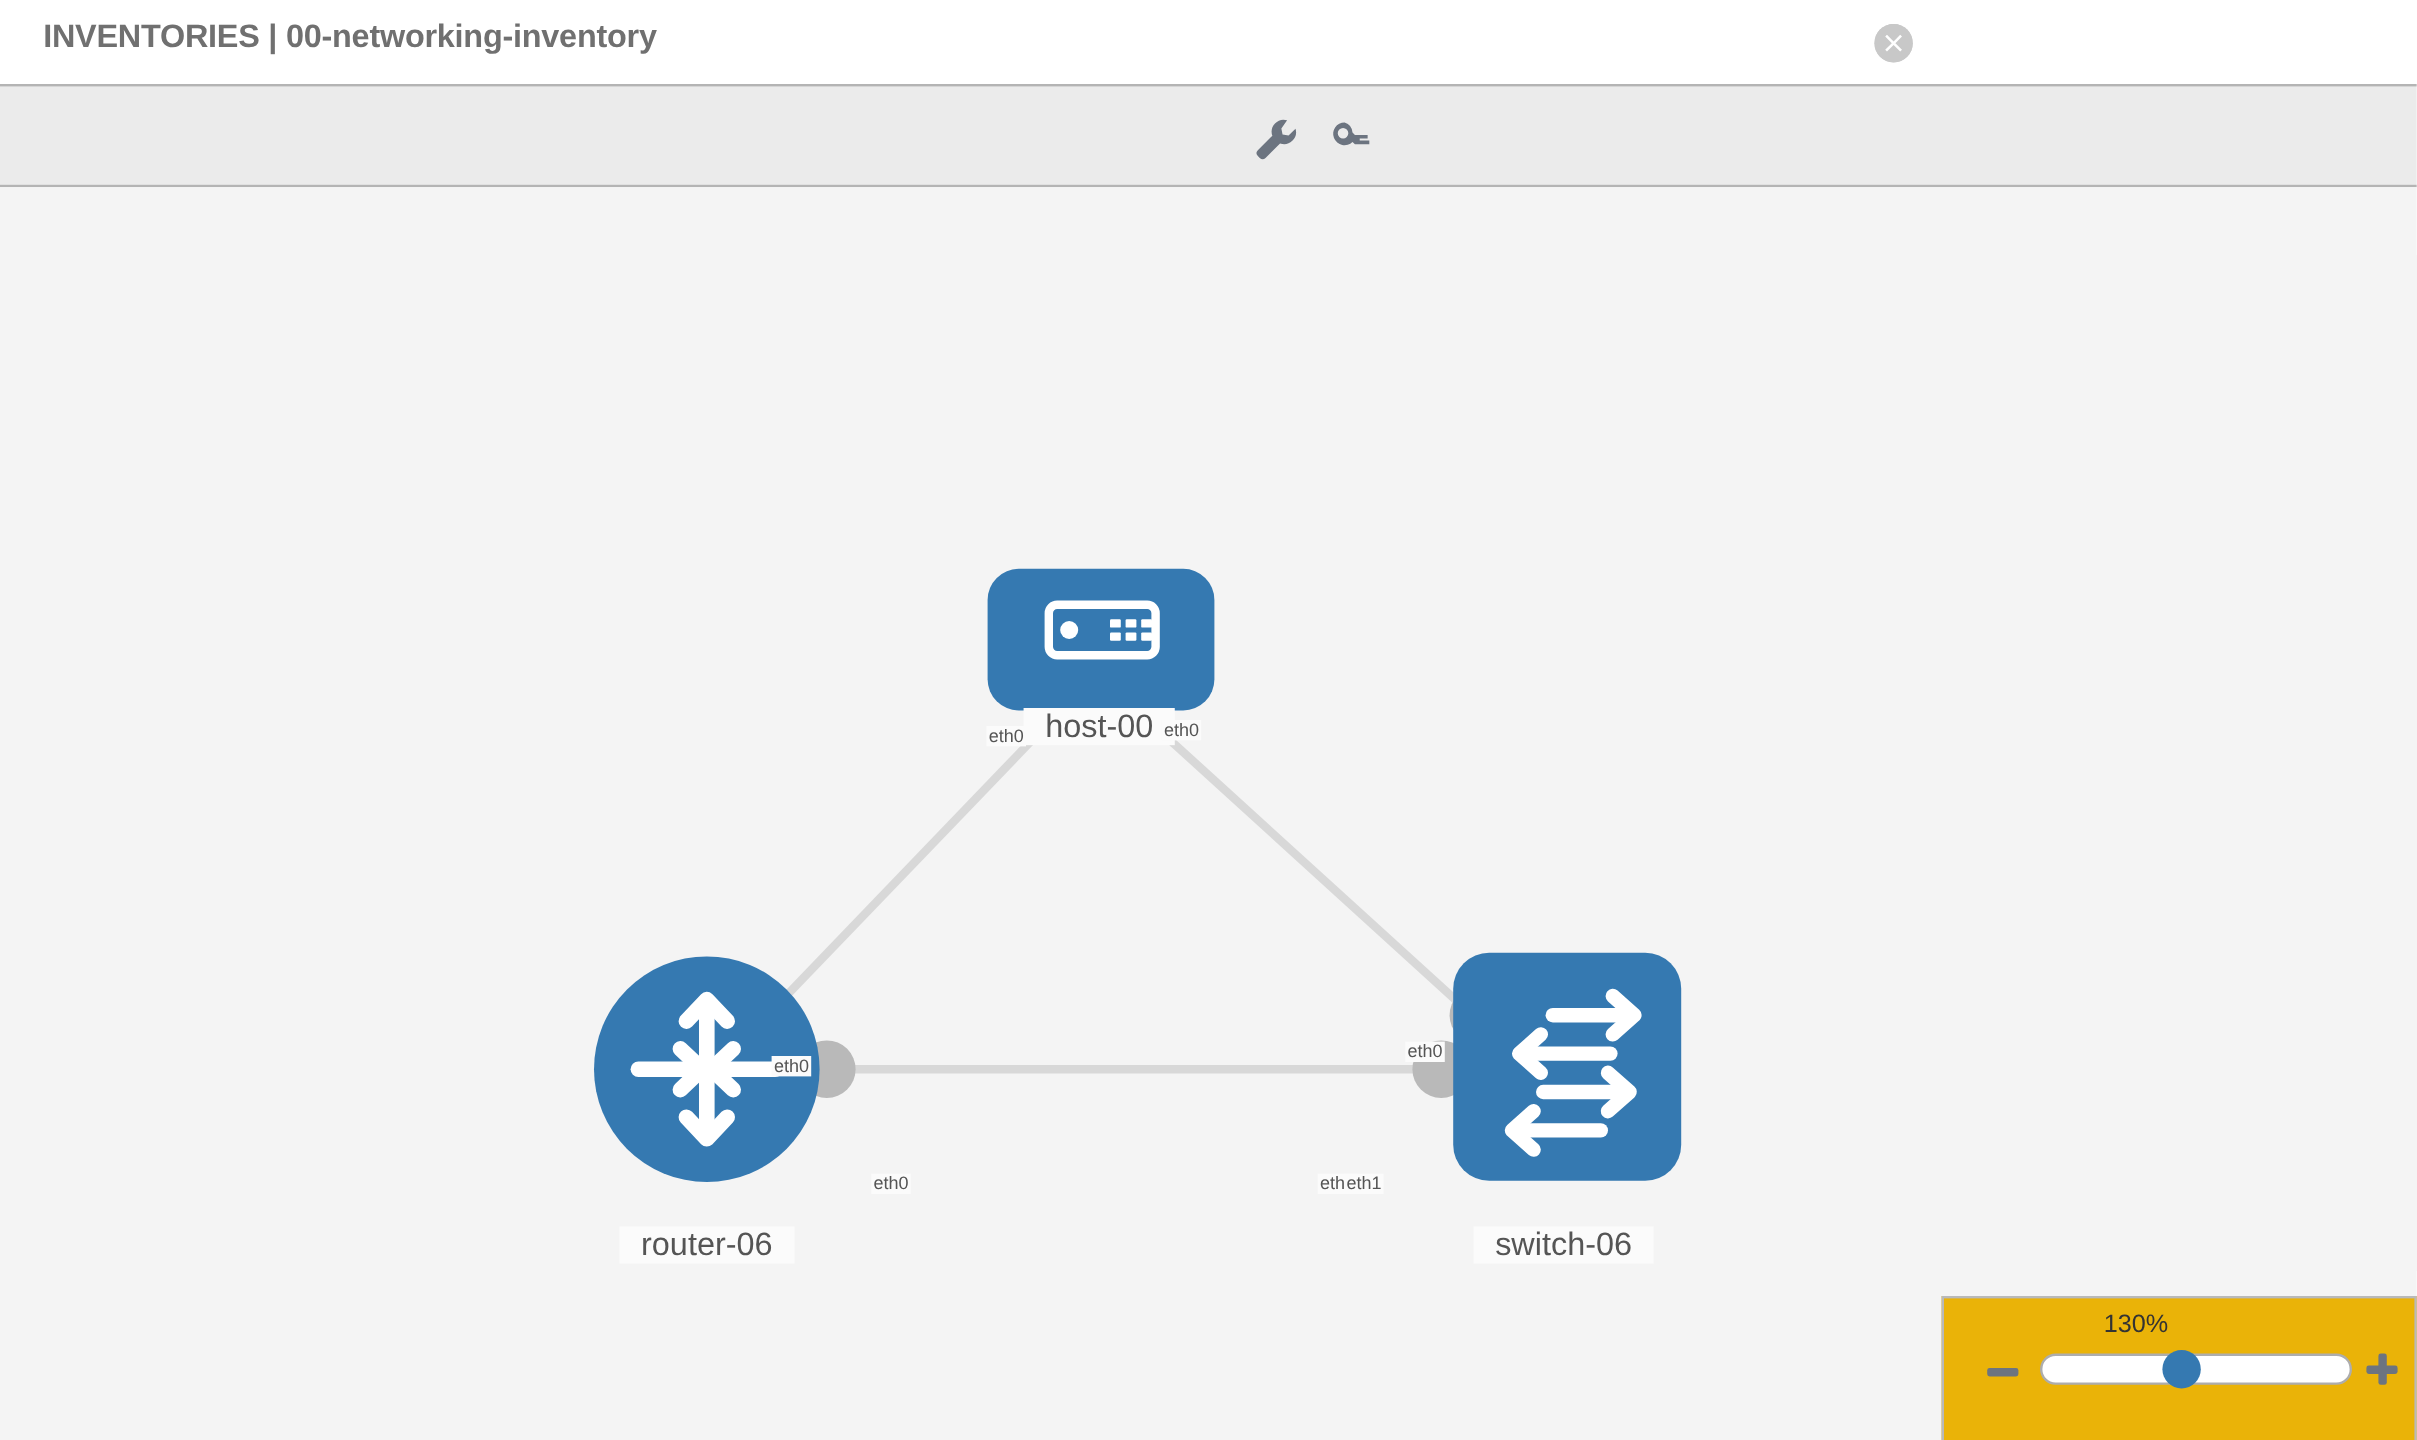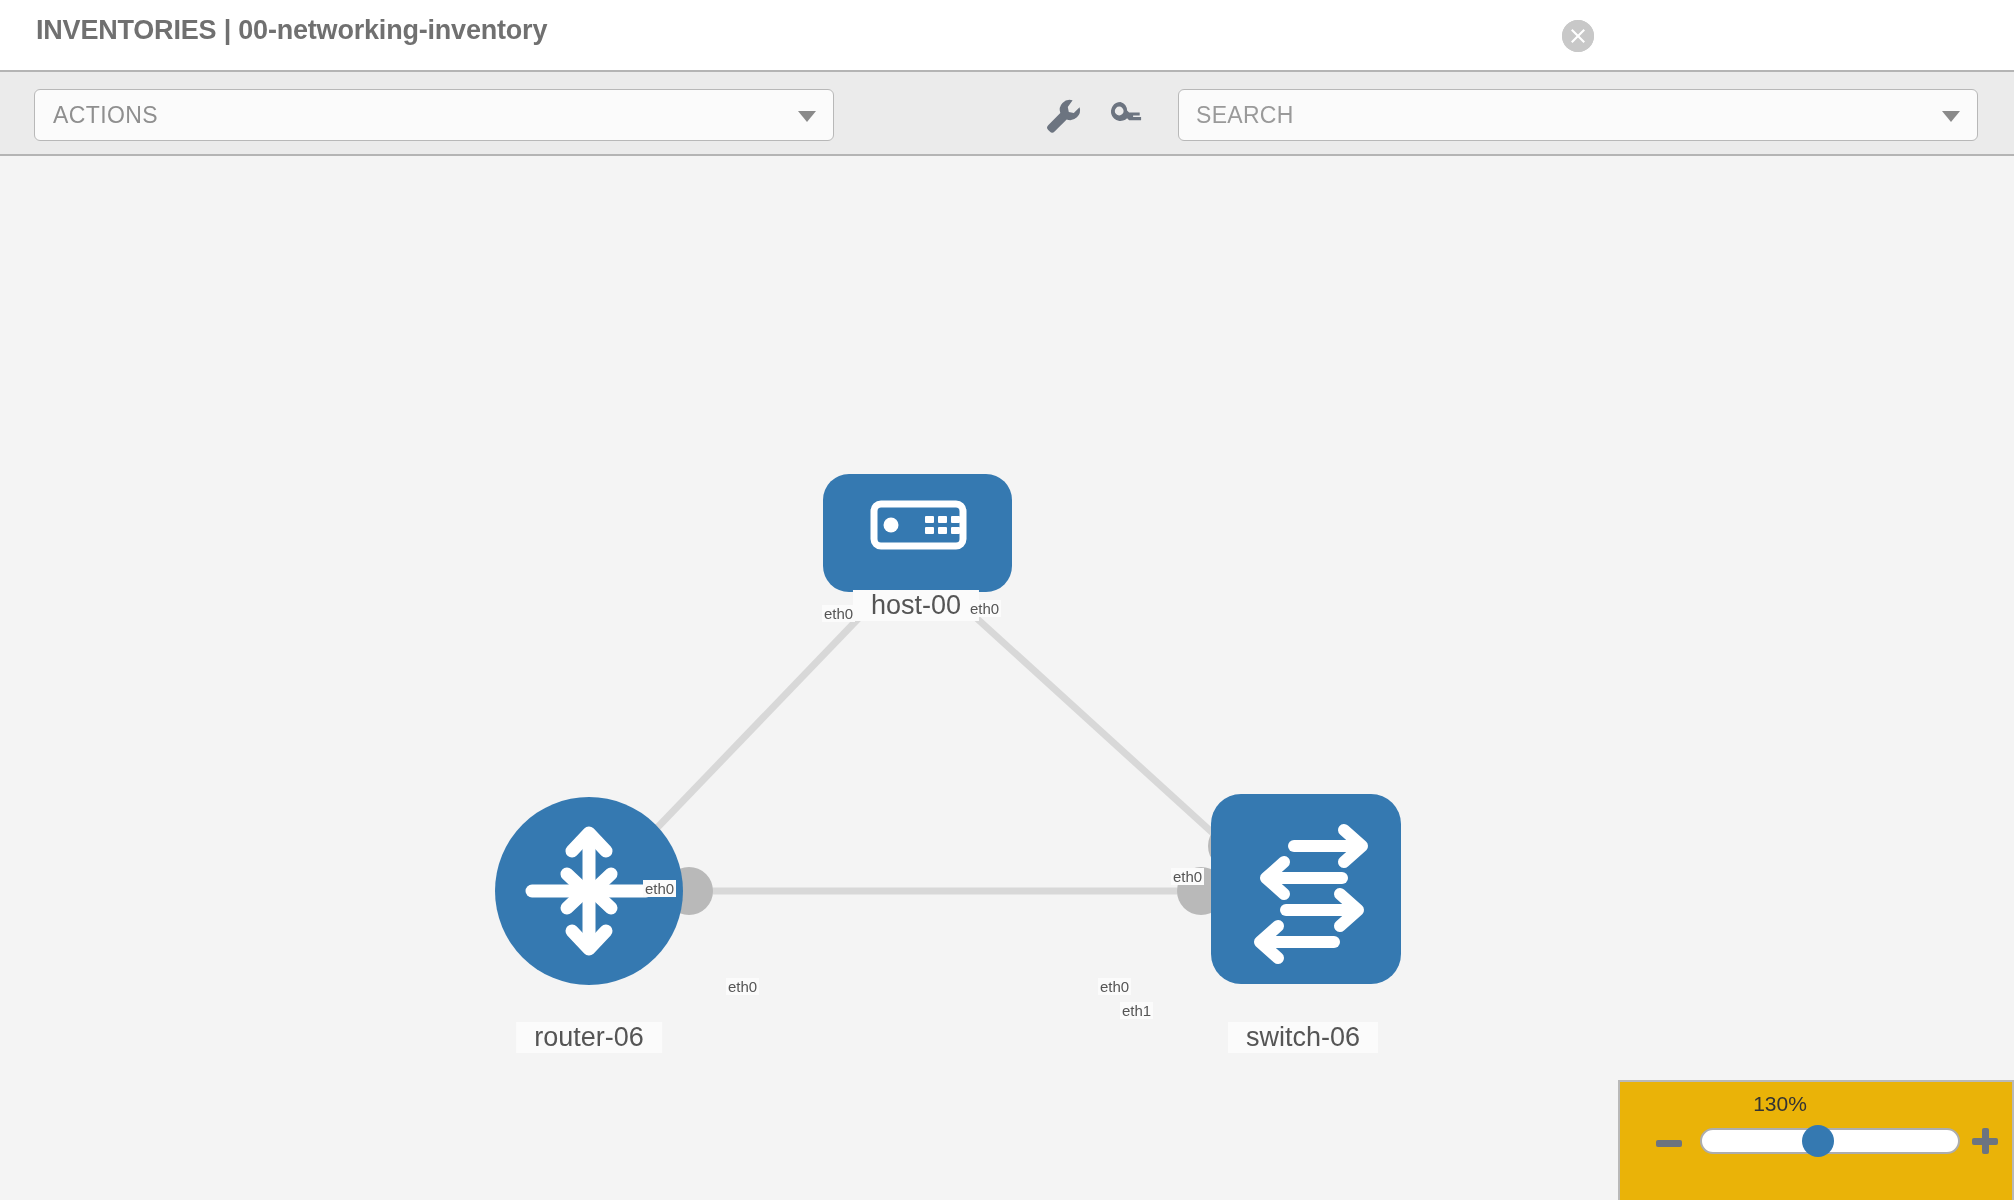--- a/index.html
+++ b/index.html
@@ -170,45 +170,37 @@
     <div class="close-btn">
       <svg width="32" height="32" viewBox="0 0 32 32" aria-hidden="true">
         <circle cx="16" cy="16" r="16" fill="#c8c8c8"></circle>
         <path d="M10.5 9 L16 14.5 L21.5 9 L23 10.5 L17.5 16 L23 21.5 L21.5 23 L16 17.5 L10.5 23 L9 21.5 L14.5 16 L9 10.5 Z" fill="#ffffff"></path>
       </svg>
     </div>
   </div>
 
   <div class="toolbar">
 
-    <div class="actions-select">
-      <span class="actions-label">ACTIONS</span>
-      <span class="caret"></span>
-    </div>
 
     <div class="tool-icon wrench">
       <svg width="42" height="42" viewBox="0 0 42 42" aria-hidden="true">
         <g fill="#6c7480">
           <path d="M32.6 6.2 a10 10 0 0 0 -12.3 12.9 L8.2 31.2 a3.4 3.4 0 0 0 0 4.8 l1.6 1.6 a3.4 3.4 0 0 0 4.8 0 L26.7 25.5 a10 10 0 0 0 12.9 -12.3 l-5.8 5.8 -5.0 -1.0 -1.0 -5.0 Z"></path>
         </g>
       </svg>
     </div>
 
     <div class="tool-icon key">
       <svg width="42" height="42" viewBox="0 0 42 42" aria-hidden="true">
         <g fill="#6c7480">
           <path d="M15.5 8 a9.5 9.5 0 1 0 6.6 16.3 l2.0 2.0 h12.0 v-3.2 h-8.0 v-1.6 h6.6 v-3.0 h-10.6 l-2.0 -2.0 A9.5 9.5 0 0 0 15.5 8 Z M14.2 12.6 a4.4 4.4 0 1 1 0 8.8 a4.4 4.4 0 0 1 0 -8.8 Z"></path>
         </g>
       </svg>
     </div>
 
-    <div class="search-box">
-      <span class="search-label">SEARCH</span>
-      <span class="caret"></span>
-    </div>
   </div>
 
   <div class="canvas">
 
     <svg class="topo-svg" width="2014" height="1044" viewBox="0 0 2014 1044">
 
       <g stroke="#d8d8d8" stroke-width="7" fill="none">
         <line x1="880" y1="440" x2="630" y2="700"></line>
       </g>
       <g stroke="#d8d8d8" stroke-width="7" fill="none">
@@ -283,21 +275,21 @@
     <div class="node-label" style="left:916px; top:434px;">host-00</div>
     <div class="node-label" style="left:589px; top:866px;">router-06</div>
     <div class="node-label" style="left:1303px; top:866px;">switch-06</div>
 
     <div class="iface-label" style="left:822px; top:449px;">eth0</div>
     <div class="iface-label" style="left:968px; top:444px;">eth0</div>
     <div class="iface-label" style="left:643px; top:724px;">eth0</div>
     <div class="iface-label" style="left:1171px; top:712px;">eth0</div>
     <div class="iface-label" style="left:726px; top:822px;">eth0</div>
     <div class="iface-label" style="left:1098px; top:822px;">eth0</div>
-    <div class="iface-label" style="left:1120px; top:846px;">eth1</div>
+    <div class="iface-label" style="left:1120px; top:822px;">eth1</div>
   </div>
 
   <div class="zoom-panel">
     <div class="zoom-value">130%</div>
     <div class="zoom-minus"></div>
     <div class="zoom-track"></div>
     <div class="zoom-thumb"></div>
     <div class="zoom-plus"></div>
   </div>
 

